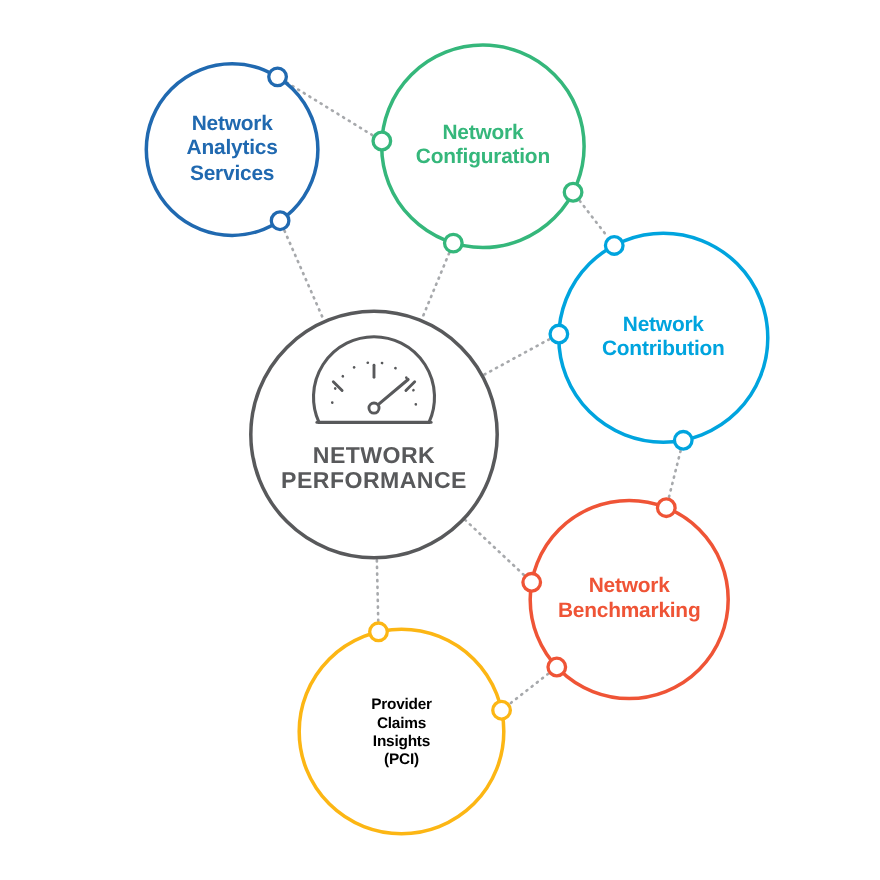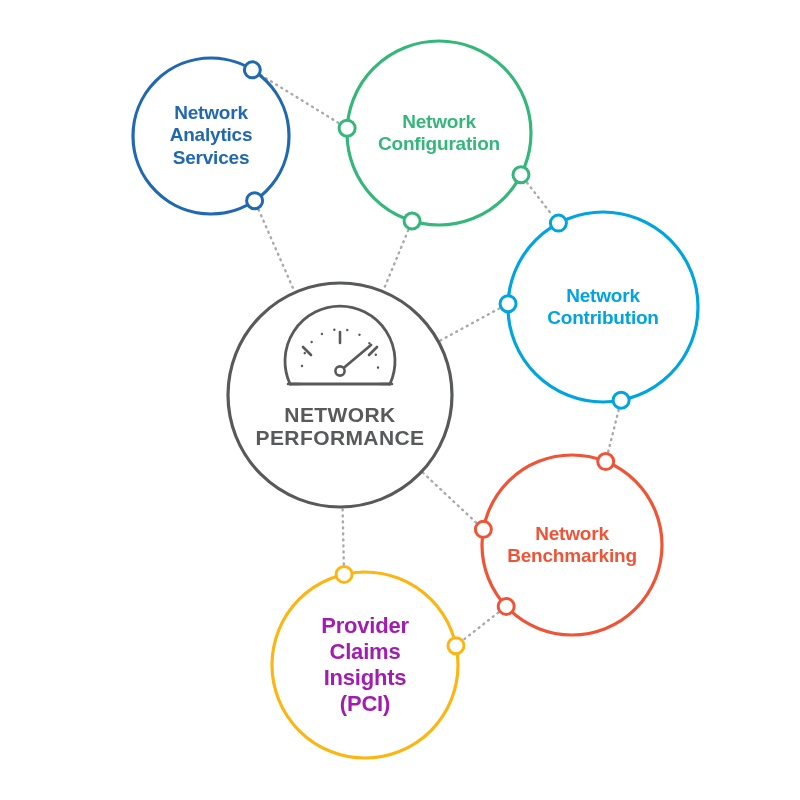--- a/index.html
+++ b/index.html
@@ -107,18 +107,18 @@
 
   <div class="node-label" style="color: rgb(32, 105, 176); font-size: 19px; width: 150px; left: 136px; top: 136px; transform: translateY(-50%);">Network
 Analytics
 Services</div>
   <div class="node-label" style="color: rgb(53, 183, 123); font-size: 19px; width: 180px; left: 349px; top: 133px; transform: translateY(-50%);">Network
 Configuration</div>
   <div class="node-label" style="color: rgb(0, 164, 222); font-size: 19px; width: 180px; left: 513px; top: 307px; transform: translateY(-50%);">Network
 Contribution</div>
   <div class="node-label" style="color: rgb(239, 84, 54); font-size: 19px; width: 180px; left: 482px; top: 545px; transform: translateY(-50%);">Network
 Benchmarking</div>
-  <div class="node-label" style="color: #a21caf; font-size: 22px; width: 160px; left: 285px; top: 665px; transform: translateY(-50%);">Provider
+  <div class="node-label" style="color: #000000; font-size: 14px; width: 160px; left: 285px; top: 665px; transform: translateY(-50%);">Provider
 Claims
 Insights
 (PCI)</div>
 
 </div>
 
 </body></html>

